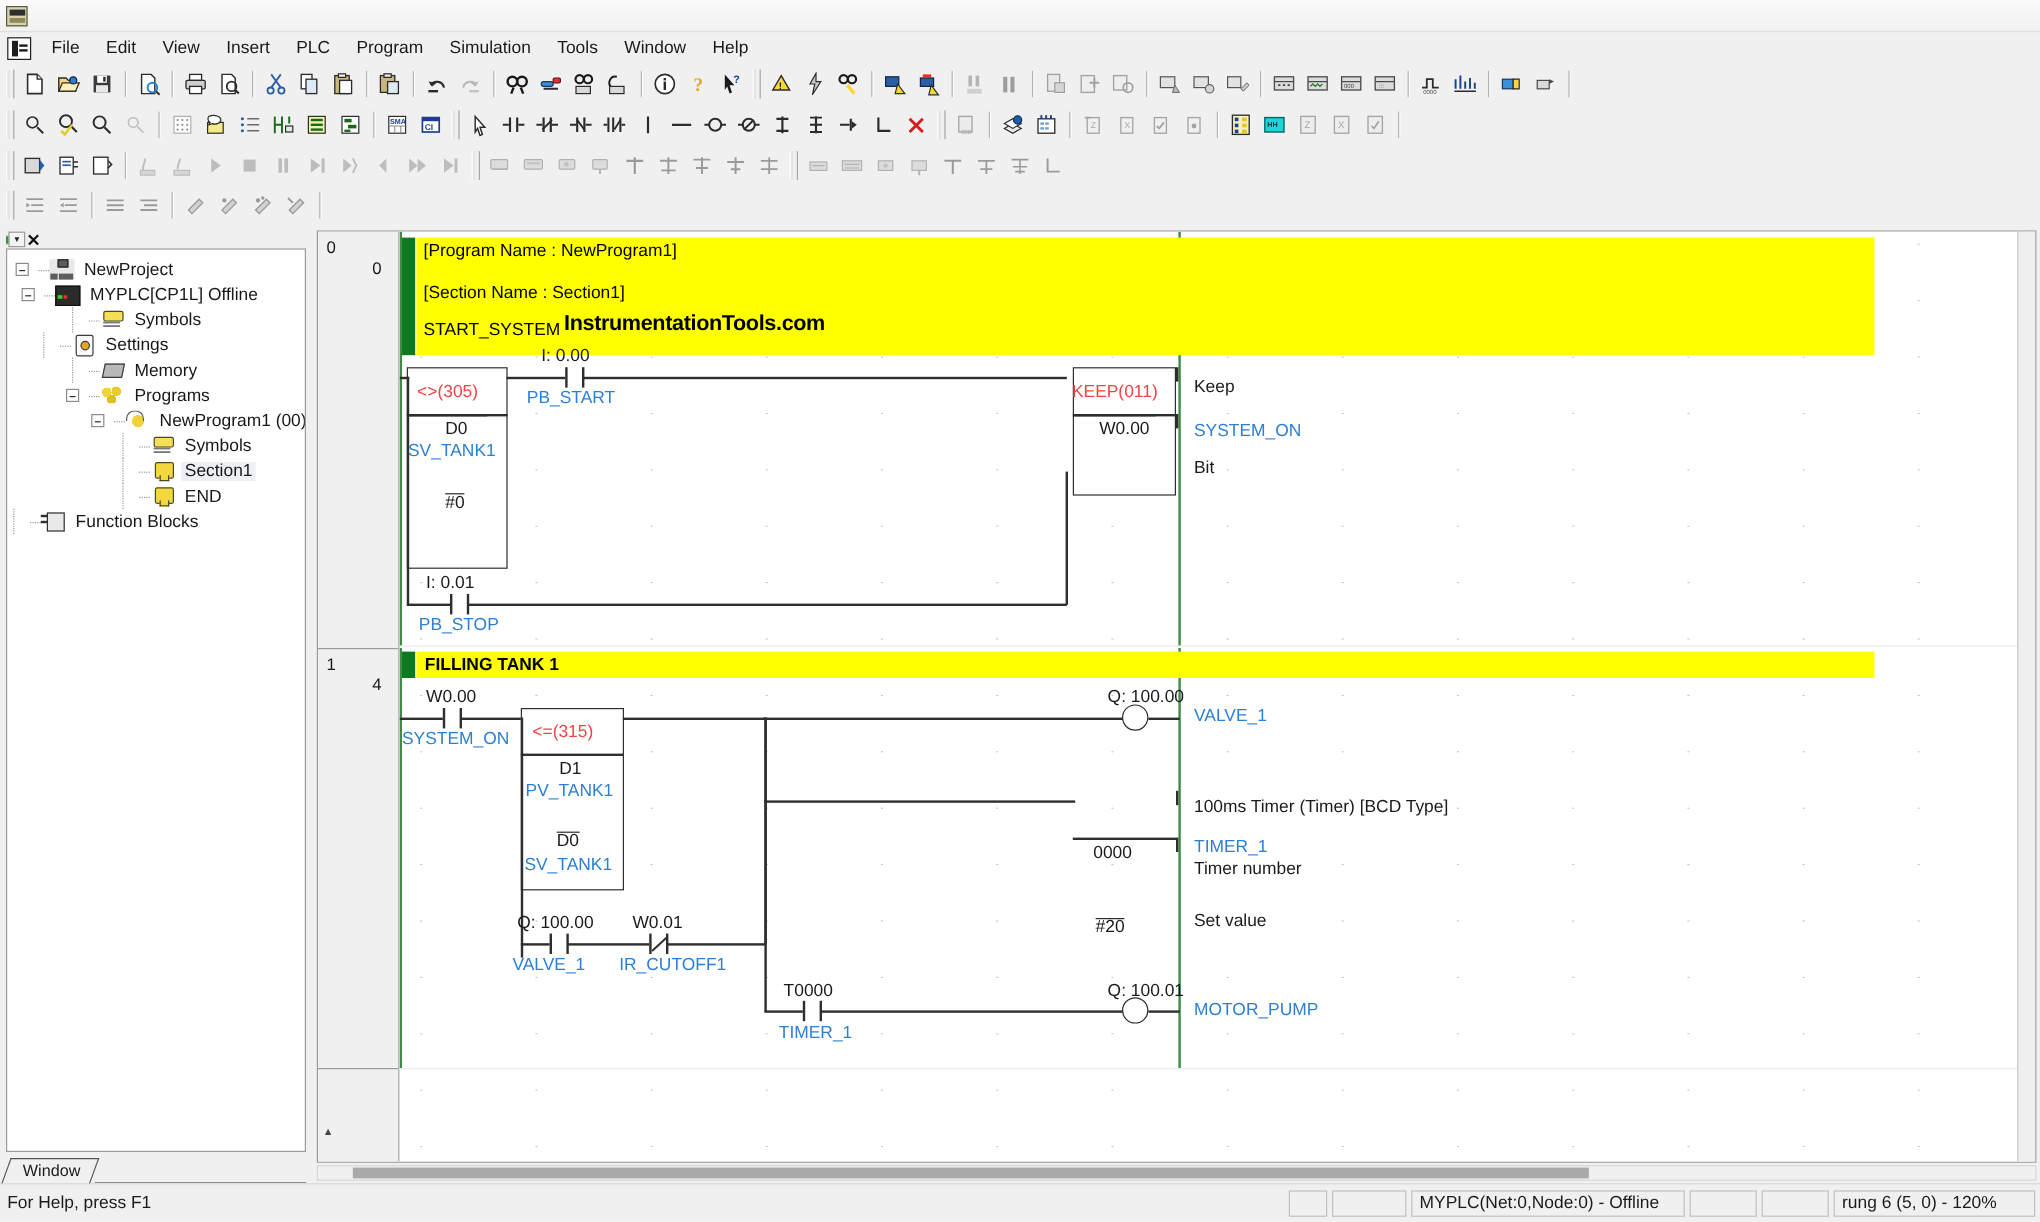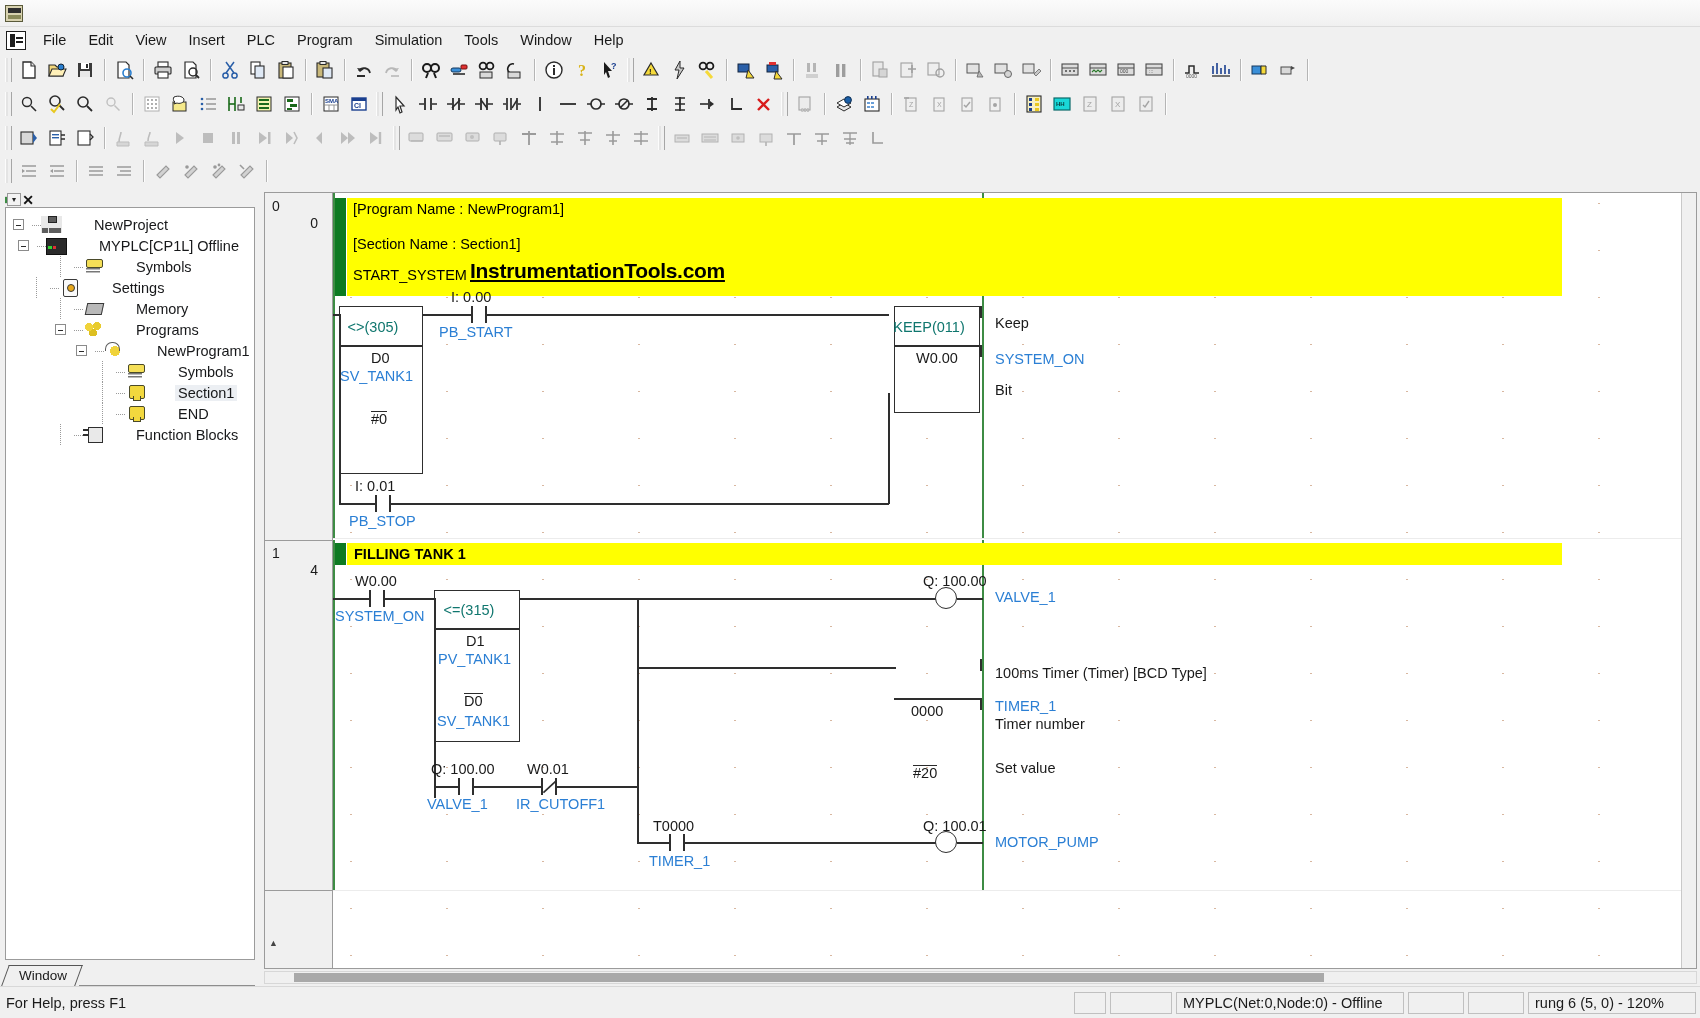--- a/index.html
+++ b/index.html
@@ -113,21 +113,21 @@
   .tnode .dots:before{
     content:""; position:absolute; left:5px; top:50%; width:9px; height:0;
     border-top:1px dotted #9a9a9a;
   }
   .tnode .vline { width:14px; flex:0 0 14px; height:100%; position:relative; }
   .tnode .vline:before{
     content:""; position:absolute; left:5px; top:0; bottom:0; width:0;
     border-left:1px dotted #9a9a9a;
   }
   .tnode .ico { width:21px; height:17px; flex:0 0 21px; margin-right:5px; position:relative; }
-  .tnode .lbl { padding:0 3px;margin-left:24px; }
+  .tnode .lbl { padding:0 3px; }
   .tnode .lbl.sel { background:#eceff3; }
 
   
   .ic-net { background:#e8e8e8; }
   .ic-net:before{content:"";position:absolute;left:7px;top:0;width:7px;height:5px;background:#5d5d5d;border:1px solid #222;}
   .ic-net:after{content:"";position:absolute;left:1px;bottom:0;width:19px;height:5px;
     background:
       linear-gradient(#5d5d5d,#5d5d5d) left bottom/6px 5px no-repeat,
       linear-gradient(#5d5d5d,#5d5d5d) center bottom/6px 5px no-repeat,
       linear-gradient(#5d5d5d,#5d5d5d) right bottom/6px 5px no-repeat;}
@@ -193,22 +193,22 @@
   .cmt-bar {
     position:absolute; height:22px; background:#ffff00; color:#000;
     font-size:14.5px; font-weight:bold; display:flex; align-items:center;
     padding-left:7px; white-space:nowrap;
   }
   .cmt-block { position:absolute; background:#ffff00; }
   .cmt-txt {
     position:absolute; font-size:14.5px; color:#000; white-space:nowrap;
   }
   .wm {
-    position:absolute; font-size:21px; font-weight:bold; color:#000;
-    letter-spacing:-0.3px; white-space:nowrap;text-decoration:underline;
+    position:absolute; font-size:18px; font-weight:bold; color:#000;
+    letter-spacing:-0.3px; white-space:nowrap;
   }
   .greenmark { position:absolute; width:11px; background:#0d7a22; }
   .rungsep { position:absolute; height:1px; background:#ececec; left:0; right:0; }
 
   .wire { position:absolute; background:#2e2e2e; }
   .wire.h { height:1.6px; }
   .wire.v { width:1.6px; }
 
   .lblx { position:absolute; font-size:14.5px; color:#2a2a2a; white-space:nowrap; }
   .lblx.blue { color:#2b7fd4; }
@@ -219,21 +219,21 @@
   .contact .bar.l { left:0; }
   .contact .bar.r { left:14px; }
   .contact .slash {
     position:absolute; left:1px; top:1px; width:15px; height:15px;
   }
 
   .coil { position:absolute; width:22px; height:22px; border:1.8px solid #2e2e2e; border-radius:50%; background:#fff; }
 
   .fbbox { position:absolute; border:1.5px solid #2e2e2e; background:#fff; }
   .fbbox .hdr { position:absolute; left:0; right:16px; top:0; display:flex; align-items:center; justify-content:center;
-                font-size:14.5px; color:#0f766e; border-bottom:1.5px solid #2e2e2e; }
+                font-size:14.5px; color:#ef4444; border-bottom:1.5px solid #2e2e2e; }
   .fbline { position:absolute; height:1.5px; background:#2e2e2e; }
   .ovl { border-top:1.5px solid #2a2a2a; padding-top:0px; display:inline-block; line-height:1.1;}
 
   
   .vscroll { position:absolute; right:0; top:0; bottom:0; width:15px; background:#f0f0f0; border-left:1px solid #c9c9c9;}
   .hscrollrow { height:17px; flex:0 0 17px; display:flex; align-items:center; }
   .hsbar { flex:1 1 auto; height:13px; background:#f0f0f0; position:relative; border:1px solid #d7d7d7;}
   .hsthumb { position:absolute; left:2%; top:1px; height:9px; width:72%; background:#a9a9a9; }
   .sb-up { position:absolute; left:3px; bottom:19px; width:11px; height:11px; font-size:9px; color:#444; text-align:center;}
 
@@ -1178,21 +1178,21 @@
           <div class="lbl sel">Section1</div>
         </div>
 
         <div class="tnode" style="padding-left:91px">
           <div class="vline"></div>
           <div class="dots"></div>
           <div class="ico ic-sec"></div>
           <div class="lbl">END</div>
         </div>
 
-        <div class="tnode" style="padding-left:49px">
+        <div class="tnode" style="">
           <div class="vline"></div>
           <div class="dots"></div>
           <div class="ico ic-fb"></div>
           <div class="lbl">Function Blocks</div>
         </div>
       </div>
 
       <div class="treetabs">
         <div class="tabshape">
           <span>Window</span>

